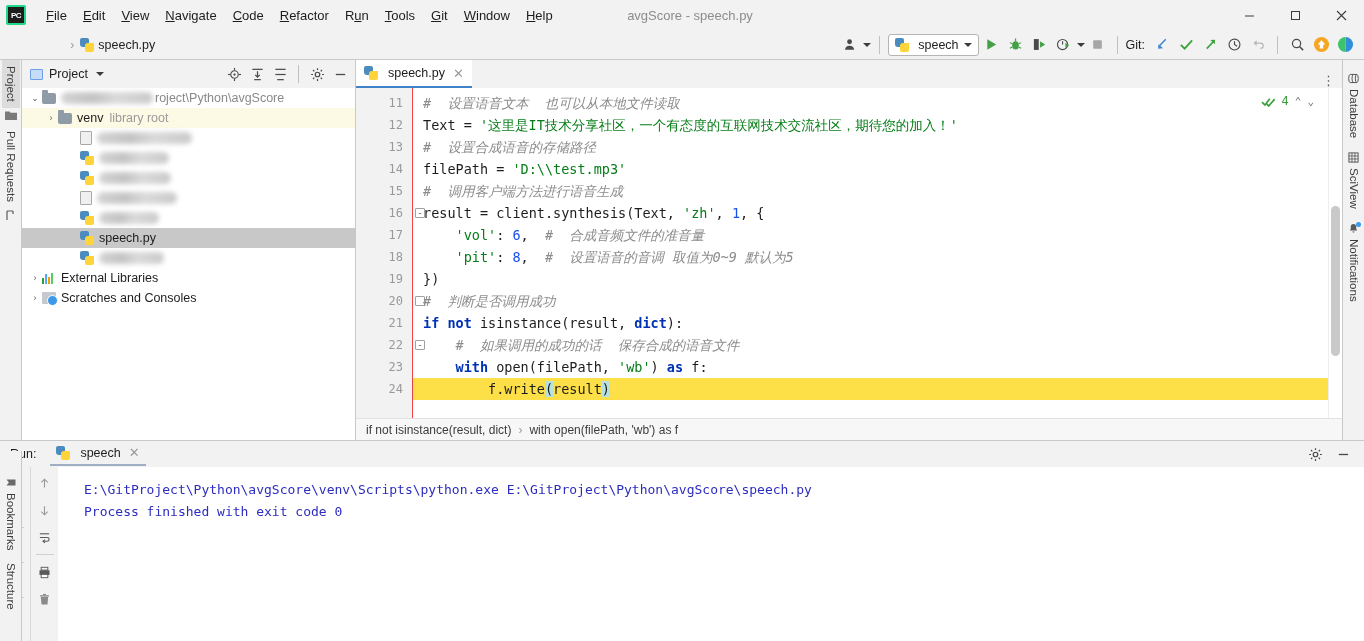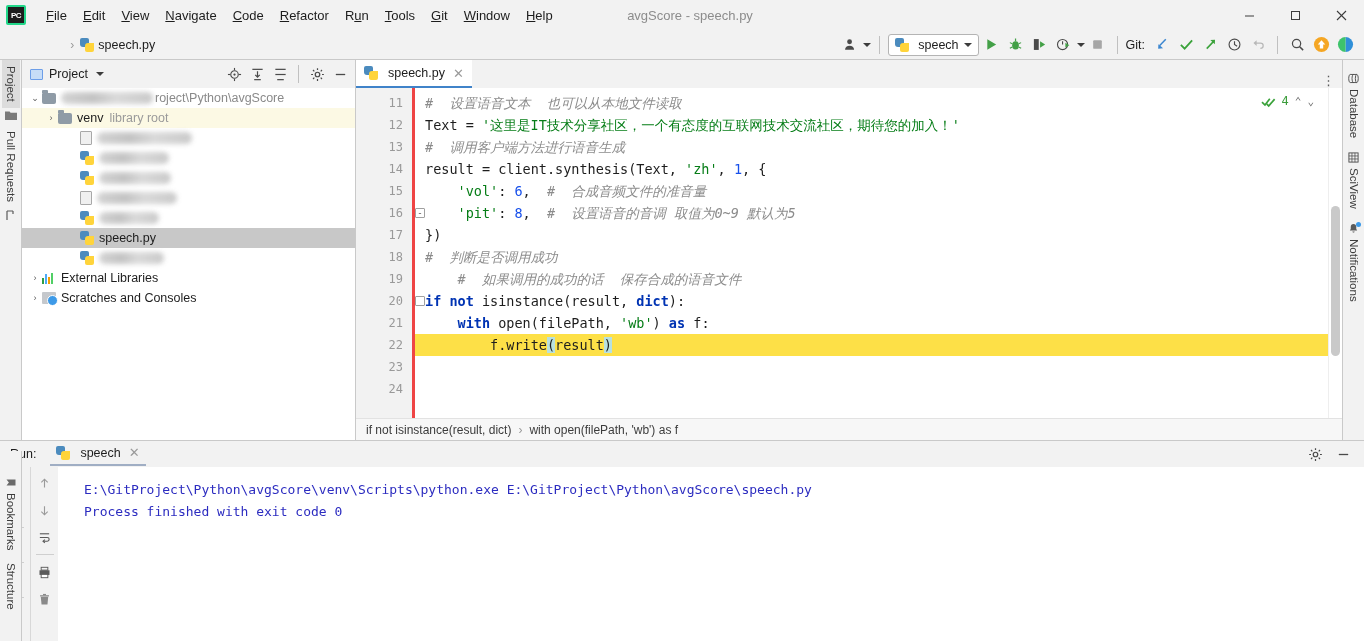--- a/index.html
+++ b/index.html
@@ -157,21 +157,21 @@
   .gline { height: 22px; line-height: 22px; padding-right: 9px; position: relative; }
   .gline.cur { background: #fcf9e4; color: #6a6a6a; margin-top: 40px; }
   .fold {
     position: absolute; right: -13px; top: 6px; width: 10px; height: 10px;
     border: 1px solid #a0a0a0; background: #fff; font-size: 9px; line-height: 8px;
     text-align: center; color: #555; border-radius: 1px;
   }
   .code {
     flex: 1; position: relative; padding-top: 4px; overflow: hidden;
     font-family: "DejaVu Sans Mono", monospace; font-size: 13.5px;
-    border-left: 3px solid #ef4444;
+    border-left: 1px solid #ef4444;
   }
   .cline { height: 22px; line-height: 22px; white-space: pre; padding-left: 10px; }
   .cline.cur { background: #fde047; }
   .kw { color: #0033b3; font-weight: bold; }
   .str { color: #067d17; }
   .num { color: #1750eb; }
   .cmt { color: #8c8c8c; font-style: italic; }
   .hl { background: #b7e0e0; }
   .cn { color: #1d1d1d; }
   .brace { color: #1d1d1d; }
@@ -551,38 +551,40 @@
           <div class="gline">23</div>
           <div class="gline">24</div>
           <div class="gline cur"><span>25</span><span class="fold"></span></div>
         </div>
 
         <div class="code">
           <div class="cline"><span class="cmt">#  设置语音文本  也可以从本地文件读取</span></div>
 
           <div class="cline"><span class="cn">Text</span> <span>= </span><span class="str">'这里是IT技术分享社区，一个有态度的互联网技术交流社区，期待您的加入！'</span></div>
 
-
+          <div class="cline"><span class="cmt">#  设置合成语音的存储路径</span></div>
+
+          <div class="cline"><span class="cn">filePath</span> <span>= </span><span class="str">'D:\\test.mp3'</span></div>
 
           <div class="cline"><span class="cmt">#  调用客户端方法进行语音生成</span></div>
 
           <div class="cline"><span class="cn">result = client.synthesis(Text, </span><span class="str">'zh'</span><span class="cn">, </span><span class="num">1</span><span class="cn">, {</span></div>
 
           <div class="cline">    <span class="str">'vol'</span><span class="cn">: </span><span class="num">6</span><span class="cn">,  </span><span class="cmt">#  合成音频文件的准音量</span></div>
 
           <div class="cline">    <span class="str">'pit'</span><span class="cn">: </span><span class="num">8</span><span class="cn">,  </span><span class="cmt">#  设置语音的音调 取值为0~9 默认为5</span></div>
 
 
           <div class="cline"><span class="brace">})</span></div>
 
           <div class="cline"><span class="cmt">#  判断是否调用成功</span></div>
 
+          <div class="cline"><span class="kw">if not</span><span class="cn"> isinstance(result, </span><span class="kw">dict</span><span class="cn">):</span></div>
+
           <div class="cline">    <span class="cmt">#  如果调用的成功的话  保存合成的语音文件</span></div>
-
-          <div class="cline"><span class="kw">if not</span><span class="cn"> isinstance(result, </span><span class="kw">dict</span><span class="cn">):</span></div>
 
           <div class="cline">    <span class="kw">with</span><span class="cn"> open(filePath, </span><span class="str">'wb'</span><span class="cn">) </span><span class="kw">as</span><span class="cn"> f:</span></div>
 
           <div class="cline cur">        <span class="cn">f.write</span><span class="hl">(</span><span class="cn">result</span><span class="hl">)</span></div>
 
           <div class="insp-widget">
             <svg width="15" height="13" viewBox="0 0 16 14">
               <path d="M1 7.6 4.2 10.8 9.4 4" stroke="#3aa23a" stroke-width="1.8" fill="none"></path>
               <path d="M6 9.6 8.2 11.8 14.6 4.4" stroke="#3aa23a" stroke-width="1.8" fill="none"></path>
             </svg>

